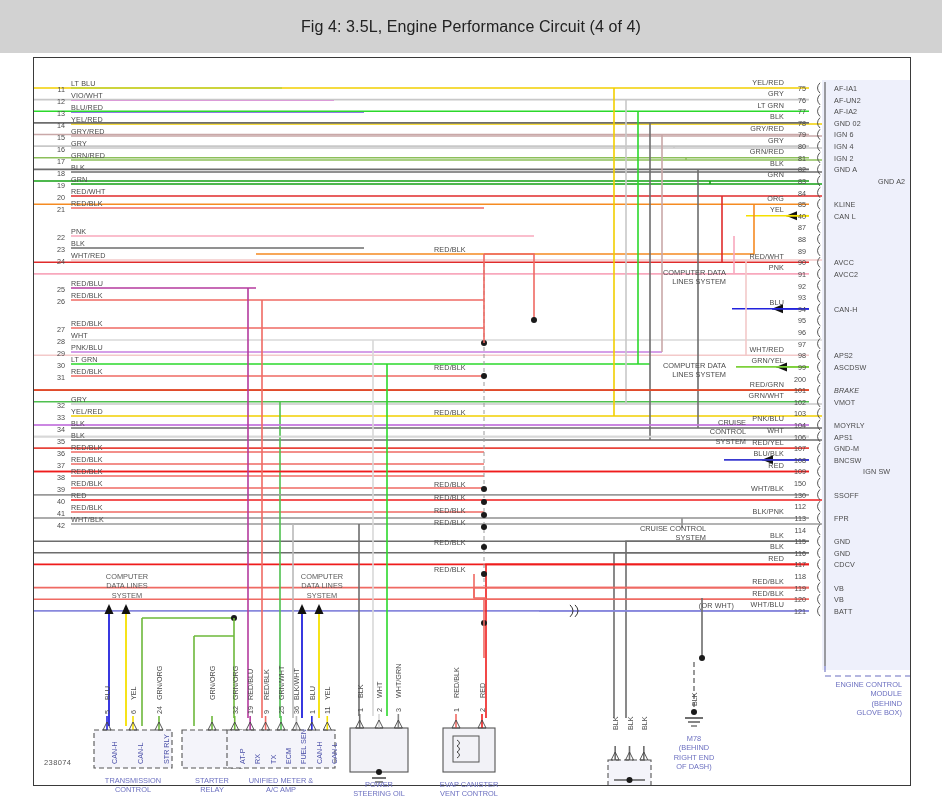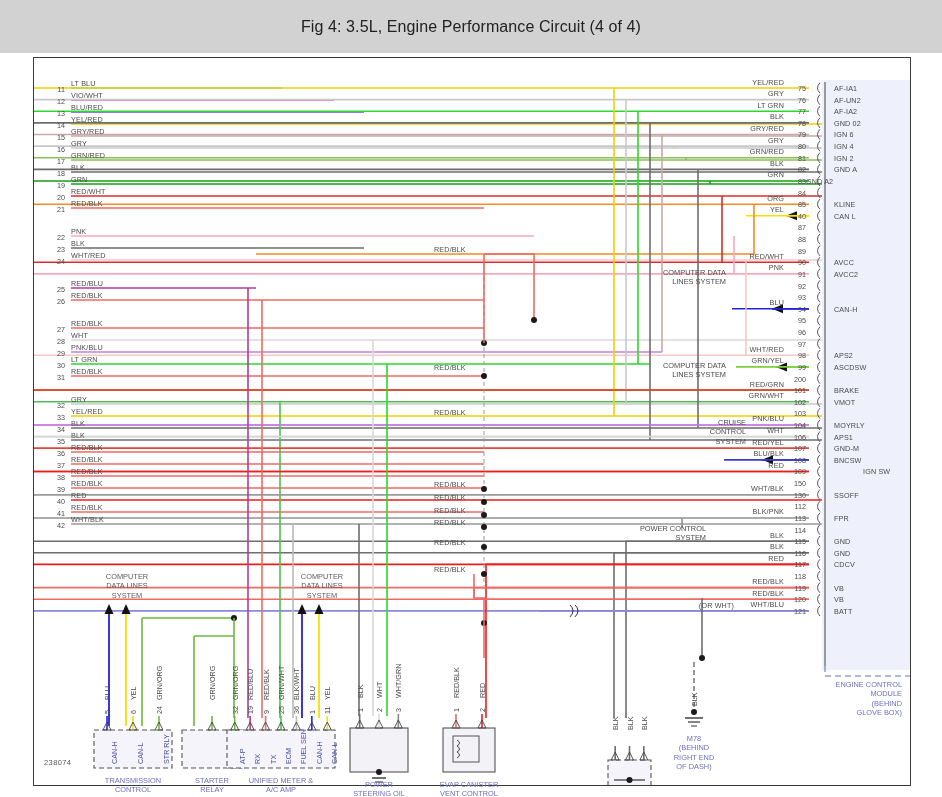--- a/index.html
+++ b/index.html
@@ -357,21 +357,21 @@
       <div class="pinno" style="left: 772px; top: 84.1px; transform: translateX(-100%);">80</div>
       <div class="lbl " style="left: 800px; top: 84.1px;">IGN 4</div>
       <div class="lbl " style="left: 750px; top: 77.6px; transform: translateX(-100%);">GRY</div>
       <div class="pinno" style="left: 772px; top: 95.72px; transform: translateX(-100%);">81</div>
       <div class="lbl " style="left: 800px; top: 95.72px;">IGN 2</div>
       <div class="lbl " style="left: 750px; top: 89.22px; transform: translateX(-100%);">GRN/RED</div>
       <div class="pinno" style="left: 772px; top: 107.34px; transform: translateX(-100%);">82</div>
       <div class="lbl " style="left: 800px; top: 107.34px;">GND A</div>
       <div class="lbl " style="left: 750px; top: 100.84px; transform: translateX(-100%);">BLK</div>
       <div class="pinno" style="left: 772px; top: 118.96px; transform: translateX(-100%);">83</div>
-      <div class="lbl " style="left: 772px; top: 118.96px;">GND A2</div>
+      <div class="lbl " style="left: 844px; top: 118.96px;">GND A2</div>
       <div class="lbl " style="left: 750px; top: 112.46px; transform: translateX(-100%);">GRN</div>
       <div class="pinno" style="left: 772px; top: 130.58px; transform: translateX(-100%);">84</div>
       <div class="pinno" style="left: 772px; top: 142.2px; transform: translateX(-100%);">85</div>
       <div class="lbl " style="left: 800px; top: 142.2px;">KLINE</div>
       <div class="lbl " style="left: 750px; top: 135.7px; transform: translateX(-100%);">ORG</div>
       <div class="pinno" style="left: 772px; top: 153.82px; transform: translateX(-100%);">40</div>
       <div class="lbl " style="left: 800px; top: 153.82px;">CAN L</div>
       <div class="lbl " style="left: 750px; top: 147.32px; transform: translateX(-100%);">YEL</div>
       <div class="pinno" style="left: 772px; top: 165.44px; transform: translateX(-100%);">87</div>
       <div class="pinno" style="left: 772px; top: 177.06px; transform: translateX(-100%);">88</div>
@@ -391,21 +391,21 @@
       <div class="pinno" style="left: 772px; top: 270.02px; transform: translateX(-100%);">96</div>
       <div class="pinno" style="left: 772px; top: 281.64px; transform: translateX(-100%);">97</div>
       <div class="pinno" style="left: 772px; top: 293.26px; transform: translateX(-100%);">98</div>
       <div class="lbl " style="left: 800px; top: 293.26px;">APS2</div>
       <div class="lbl " style="left: 750px; top: 286.76px; transform: translateX(-100%);">WHT/RED</div>
       <div class="pinno" style="left: 772px; top: 304.88px; transform: translateX(-100%);">99</div>
       <div class="lbl " style="left: 800px; top: 304.88px;">ASCDSW</div>
       <div class="lbl " style="left: 750px; top: 298.38px; transform: translateX(-100%);">GRN/YEL</div>
       <div class="pinno" style="left: 772px; top: 316.5px; transform: translateX(-100%);">200</div>
       <div class="pinno" style="left: 772px; top: 328.12px; transform: translateX(-100%);">101</div>
-      <div class="lbl " style="left: 800px; top: 328.12px;">BRAKE</div>
+      <div class="lbl " style="left: 800px; top: 328.12px; font-style: italic;">BRAKE</div>
       <div class="lbl " style="left: 750px; top: 321.62px; transform: translateX(-100%);">RED/GRN</div>
       <div class="pinno" style="left: 772px; top: 339.74px; transform: translateX(-100%);">102</div>
       <div class="lbl " style="left: 800px; top: 339.74px;">VMOT</div>
       <div class="lbl " style="left: 750px; top: 333.24px; transform: translateX(-100%);">GRN/WHT</div>
       <div class="pinno" style="left: 772px; top: 351.36px; transform: translateX(-100%);">103</div>
       <div class="pinno" style="left: 772px; top: 362.98px; transform: translateX(-100%);">104</div>
       <div class="lbl " style="left: 800px; top: 362.98px;">MOYRLY</div>
       <div class="lbl " style="left: 750px; top: 356.48px; transform: translateX(-100%);">PNK/BLU</div>
       <div class="pinno" style="left: 772px; top: 374.6px; transform: translateX(-100%);">106</div>
       <div class="lbl " style="left: 800px; top: 374.6px;">APS1</div>
@@ -455,21 +455,21 @@
       <div class="sysl" style="left: 692px; top: 303px; transform: translateX(-100%);">
         <div>COMPUTER DATA</div>
         <div>LINES SYSTEM</div>
       </div>
       <div class="sysl" style="left: 712px; top: 360px; transform: translateX(-100%);">
         <div>CRUISE</div>
         <div>CONTROL</div>
         <div>SYSTEM</div>
       </div>
       <div class="sysl" style="left: 672px; top: 466px; transform: translateX(-100%);">
-        <div>POWER CONTROL</div>
+        <div>CRUISE CONTROL</div>
         <div>SYSTEM</div>
       </div>
       <div class="lbl " style="left: 400px; top: 187px;">RED/BLK</div>
       <div class="lbl " style="left: 400px; top: 305px;">RED/BLK</div>
       <div class="lbl " style="left: 400px; top: 350px;">RED/BLK</div>
       <div class="lbl " style="left: 400px; top: 422px;">RED/BLK</div>
       <div class="lbl " style="left: 400px; top: 435px;">RED/BLK</div>
       <div class="lbl " style="left: 400px; top: 448px;">RED/BLK</div>
       <div class="lbl " style="left: 400px; top: 460px;">RED/BLK</div>
       <div class="lbl " style="left: 400px; top: 480px;">RED/BLK</div>

